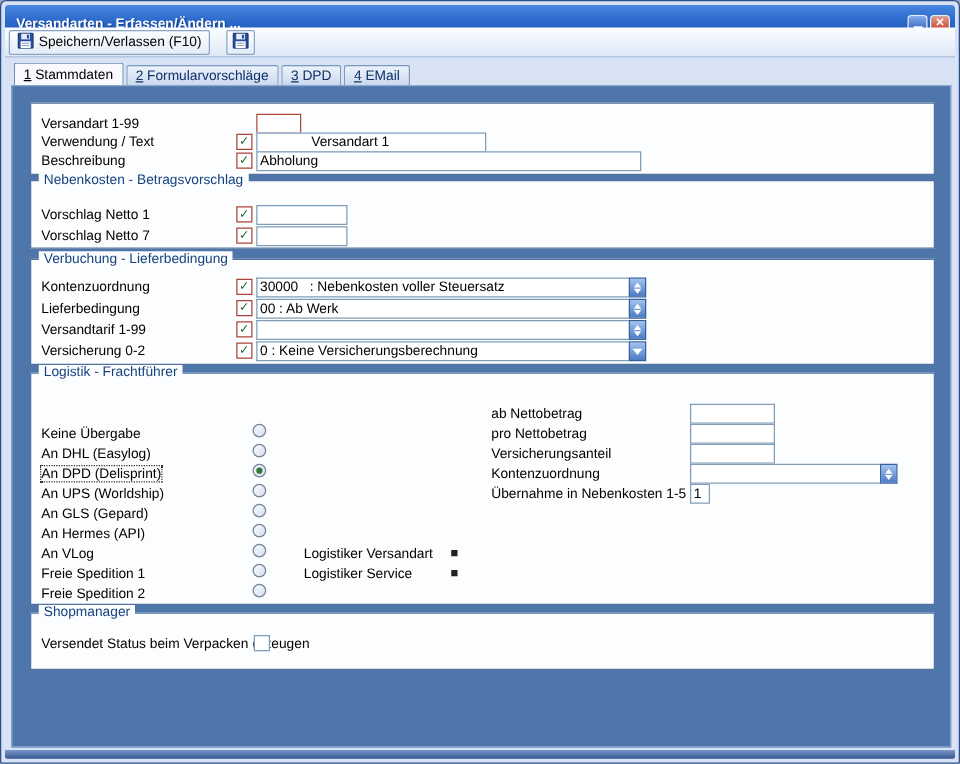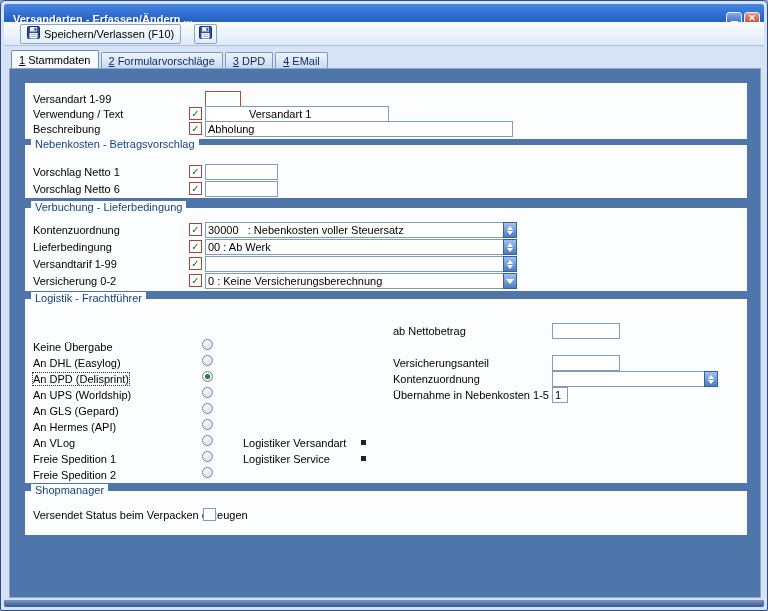--- a/index.html
+++ b/index.html
@@ -13,21 +13,21 @@
   .title-text{color:#fff;font-size:11px;font-weight:bold;text-shadow:1px 1px 1px #16408C;white-space:nowrap;}
   .tb-controls{margin-left:auto;display:flex;gap:2px;}
   .tb-btn{width:16px;height:14px;border:1px solid #E8F0FB;border-radius:3px;display:flex;
     align-items:center;justify-content:center;cursor:default;}
   .tb-btn.min{background:linear-gradient(#83AAEC,#2F63BD);align-items:flex-end;padding-bottom:2px;}
   .minbar{width:7px;height:2px;background:#fff;}
   .tb-btn.close{background:linear-gradient(#E89C84,#C2402C);color:#fff;font-size:9px;font-weight:bold;line-height:1;}
   
   .toolbar{position:absolute;left:3px;right:3px;top:21px;height:24px;
     background:linear-gradient(#FBFDFF,#DEE9F7);border-bottom:1px solid #A9BFDC;
-    display:flex;align-items:center;gap:13px;padding-left:16px;}
+    display:flex;align-items:center;gap:13px;padding-left:3px;}
   .tool-button{display:flex;align-items:center;gap:4px;height:20px;padding:0 6px;
     background:linear-gradient(#FEFEFE,#E2ECF8);border:1px solid #8BA5C6;border-radius:2px;
     font-family:inherit;font-size:11px;cursor:default;}
   .tool-button.icon-only{padding:0 4px;}
   .tool-label{font-size:11px;color:#000;}
   
   .tabstrip{position:absolute;left:10px;top:49px;height:18px;display:flex;gap:2px;z-index:2;}
   .tab{height:16px;margin-top:2px;padding:1px 7px 0;background:linear-gradient(#EDF3FB,#CBD9EE);
     border:1px solid #7E99BE;border-bottom:none;border-radius:2px 2px 0 0;
     font-size:11px;display:flex;align-items:center;cursor:default;color:#10306A;}
@@ -155,21 +155,21 @@
     </div>
 
     <div class="group g2">
       <span class="legend">Nebenkosten - Betragsvorschlag</span>
       <div class="frow" style="top:19px">
         <span class="flabel">Vorschlag Netto 1</span>
         <span class="chk-btn">✓</span>
         <input class="txt" style="left: 180px; width: 73px;" readonly="" value="">
       </div>
       <div class="frow" style="top:36px">
-        <span class="flabel">Vorschlag Netto 6</span>
+        <span class="flabel">Vorschlag Netto 7</span>
         <span class="chk-btn">✓</span>
         <input class="txt" style="left: 180px; width: 73px;" readonly="" value="">
       </div>
     </div>
 
     <div class="group g3">
       <span class="legend">Verbuchung - Lieferbedingung</span>
       <div class="frow" style="top:14px">
         <span class="flabel">Kontenzuordnung</span>
         <span class="chk-btn">✓</span>
@@ -259,20 +259,24 @@
         <span class="llabel">Logistiker Versandart</span>
         <span class="sq"></span>
       </div>
       <div class="frow" style="top:152px">
         <span class="llabel">Logistiker Service</span>
         <span class="sq"></span>
       </div>
 
       <div class="frow" style="top:24px">
         <span class="rlabel">ab Nettobetrag</span>
+        <input class="txt" style="left: 527px; width: 68px;" readonly="" value="">
+      </div>
+      <div class="frow" style="top:40px">
+        <span class="rlabel">pro Nettobetrag</span>
         <input class="txt" style="left: 527px; width: 68px;" readonly="" value="">
       </div>
       <div class="frow" style="top:56px">
         <span class="rlabel">Versicherungsanteil</span>
         <input class="txt" style="left: 527px; width: 68px;" readonly="" value="">
       </div>
       <div class="frow" style="top:72px">
         <span class="rlabel">Kontenzuordnung</span>
         <div class="combo" style="left:527px;width:166px">
           <input readonly="" value="" style="">

